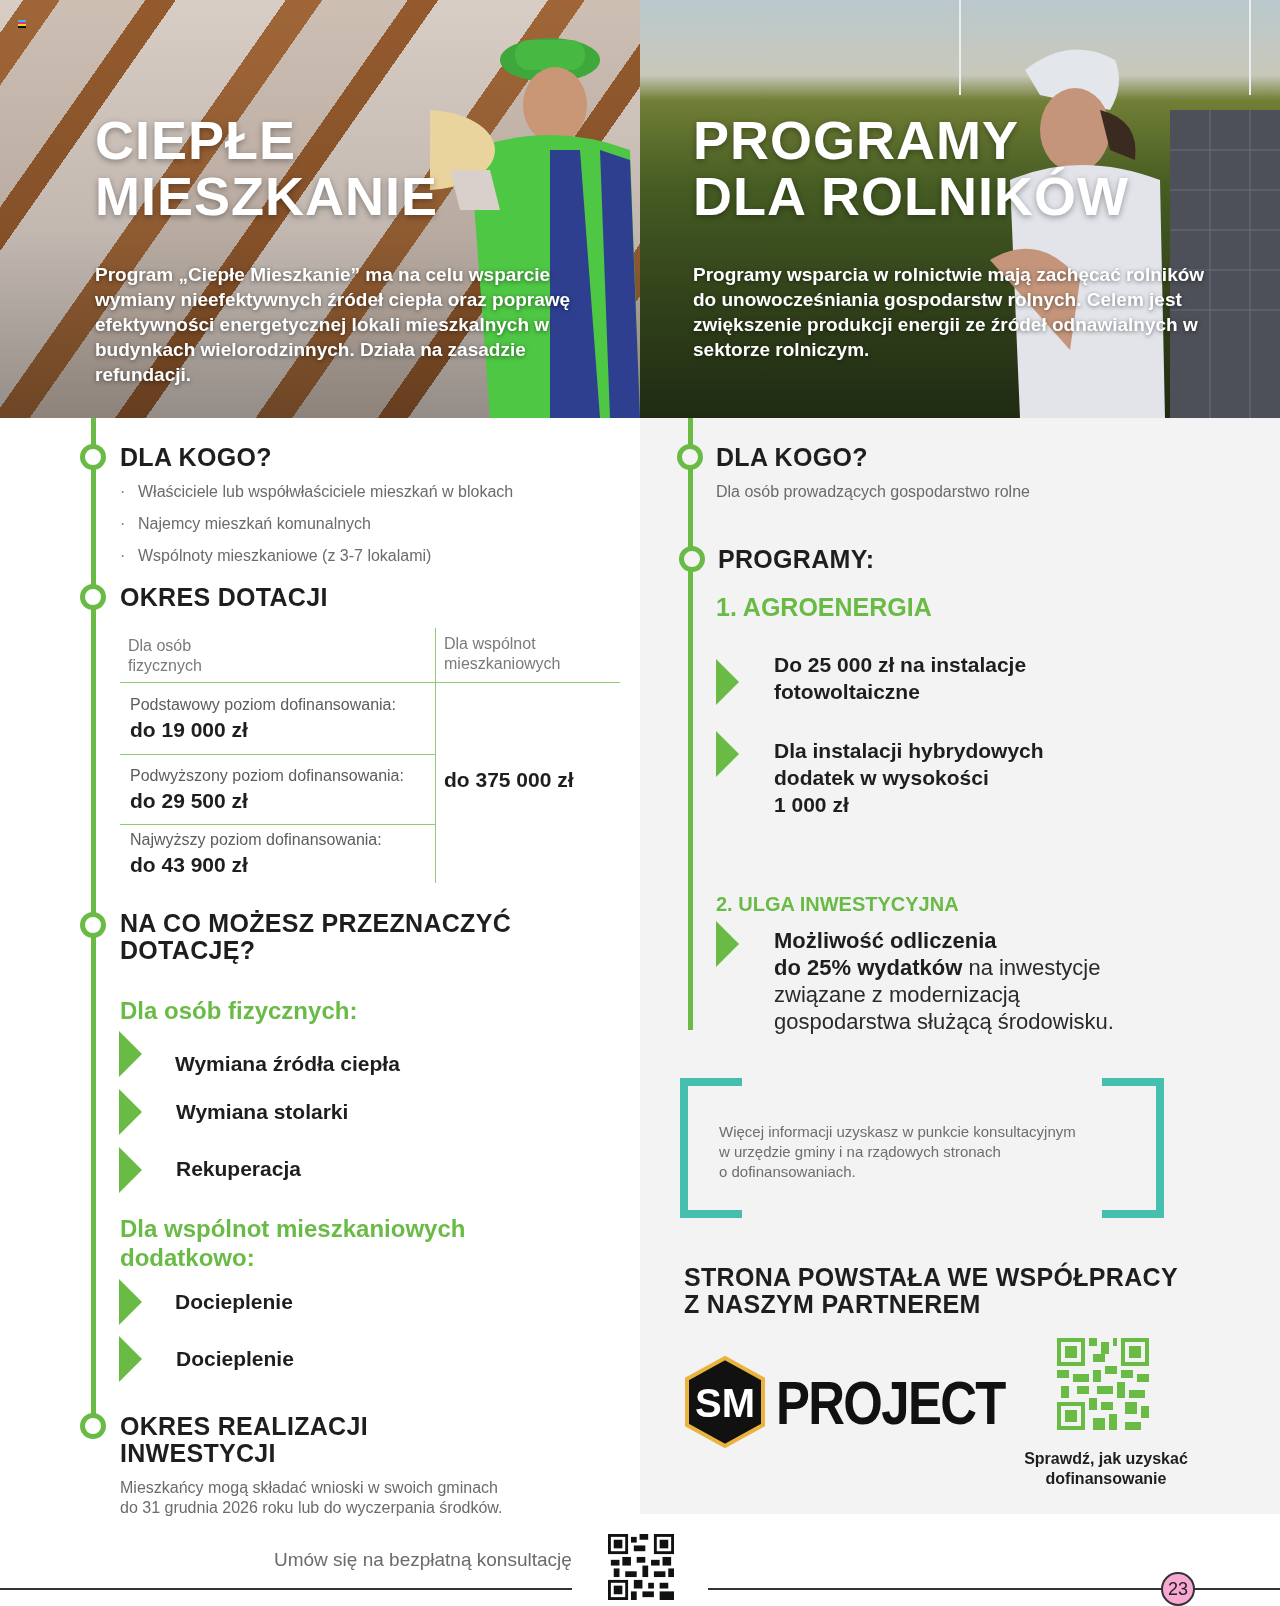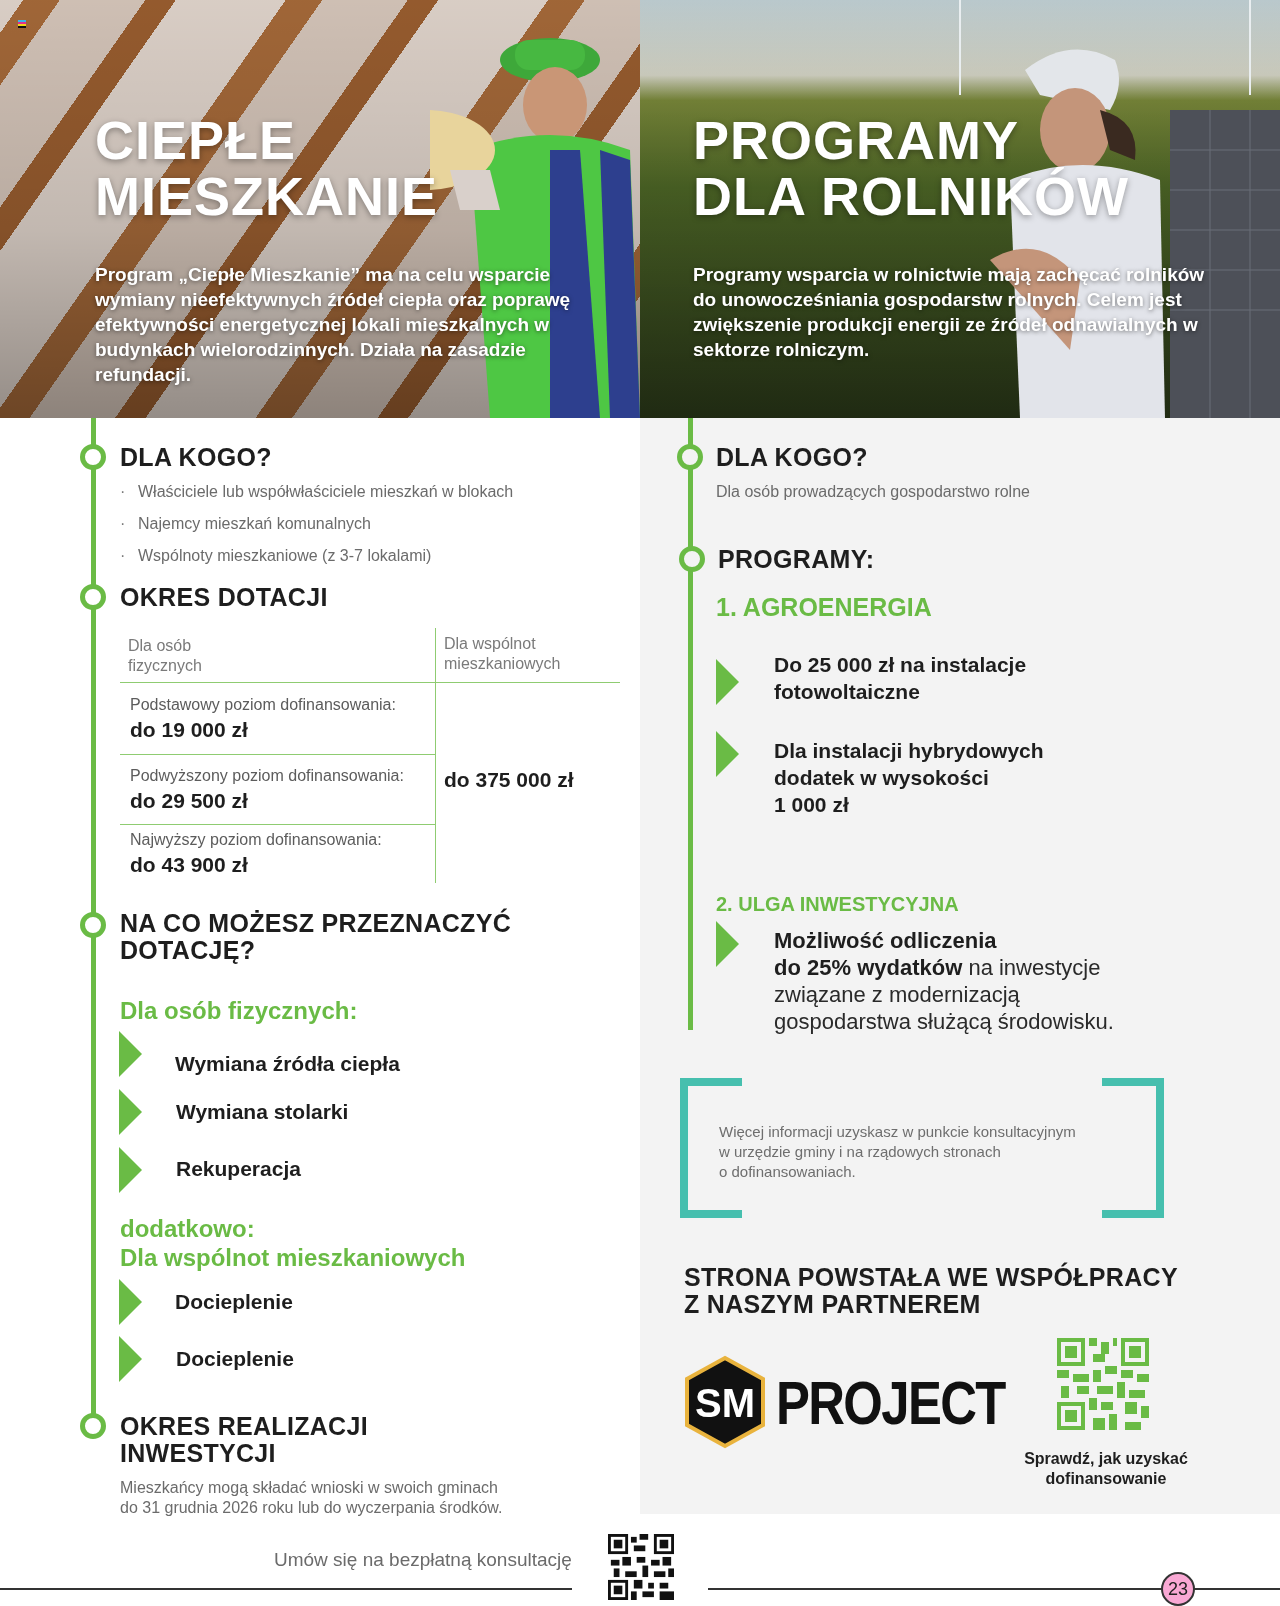--- a/index.html
+++ b/index.html
@@ -190,22 +190,22 @@
 <div class="arrow-item" style="left:119px; top:1089px;">
   <div class="tri"></div>
   <div class="txt" style="margin-left:18px; margin-top:9px;">Wymiana stolarki</div>
 </div>
 <div class="arrow-item" style="left:119px; top:1147px;">
   <div class="tri"></div>
   <div class="txt" style="margin-left:18px; margin-top:8px;">Rekuperacja</div>
 </div>
 
 <div class="green-h" style="left:120px; top:1214px;">
+  <div>Dla wspólnot mieszkaniowych</div>
   <div>dodatkowo:</div>
-  <div>Dla wspólnot mieszkaniowych</div>
 </div>
 <div class="arrow-item" style="left:119px; top:1279px;">
   <div class="tri"></div>
   <div class="txt" style="margin-left:17px; margin-top:9px;">Docieplenie</div>
 </div>
 <div class="arrow-item" style="left:119px; top:1336px;">
   <div class="tri"></div>
   <div class="txt" style="margin-left:18px; margin-top:9px;">Docieplenie</div>
 </div>
 

